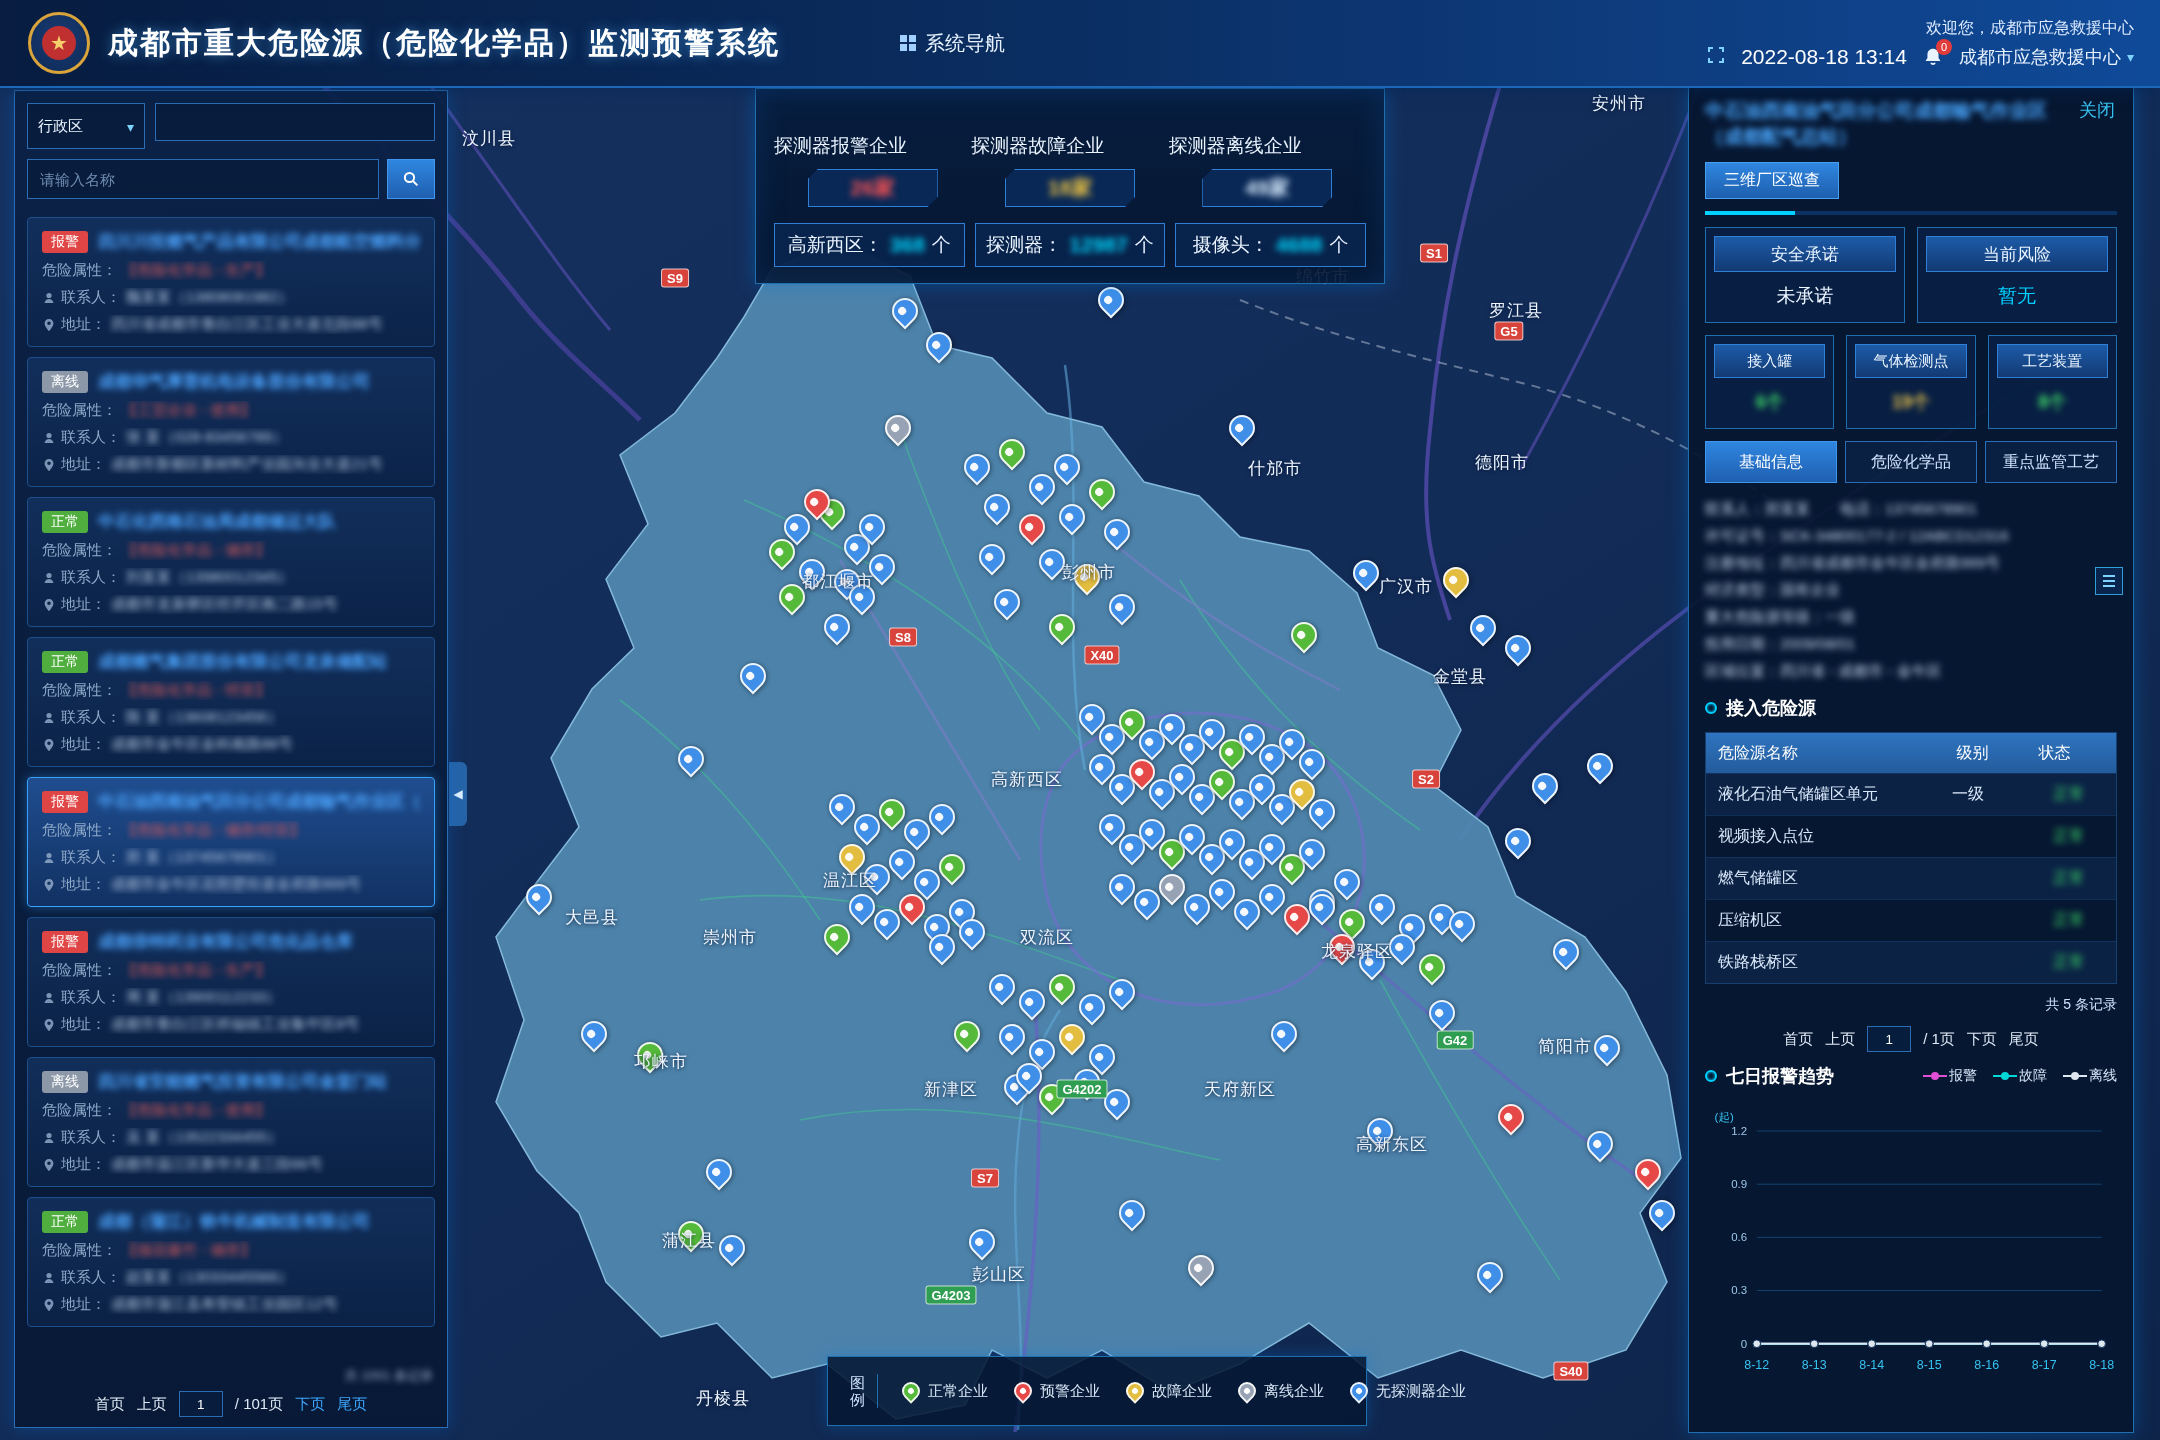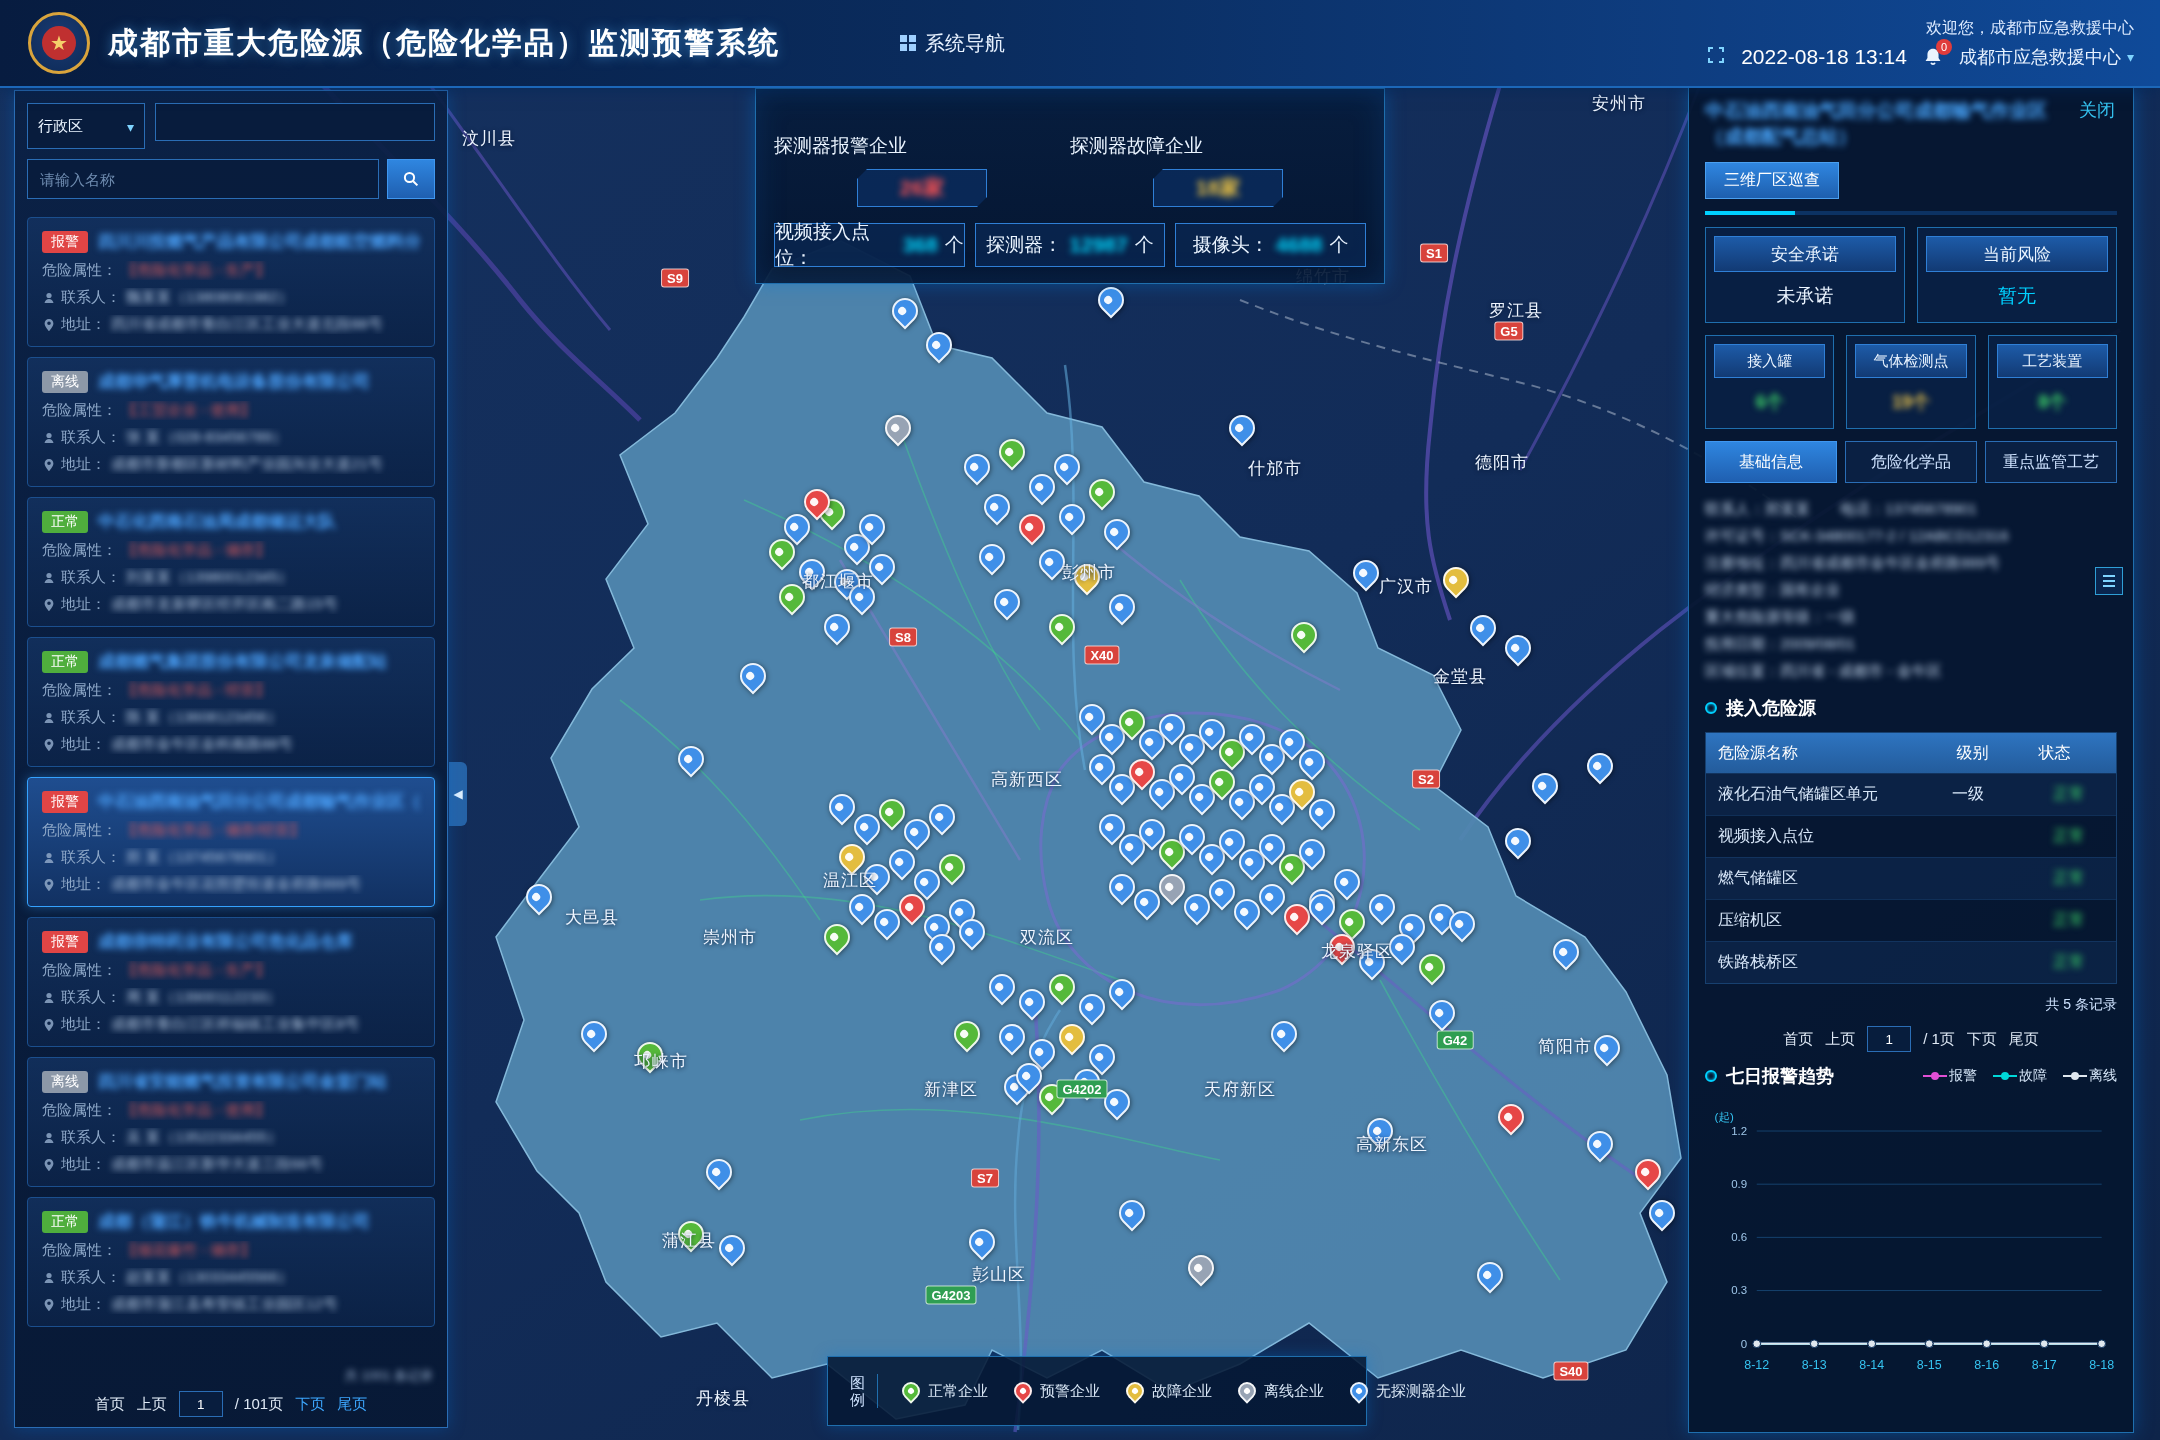--- a/index.html
+++ b/index.html
@@ -653,24 +653,30 @@
       <div class="stat-box">
           <span class="blur" style="color: rgb(255, 82, 82);">26家</span>
         </div>
     </div>
     <div class="stat">
       <div class="stat-label">探测器故障企业</div>
       <div class="stat-box">
           <span class="blur" style="color: rgb(245, 200, 66);">18家</span>
         </div>
     </div>
+    <div class="stat">
+      <div class="stat-label">探测器离线企业</div>
+      <div class="stat-box">
+          <span class="blur" style="color: rgb(217, 236, 255);">49家</span>
+        </div>
+    </div>
   </div>
   <div class="totals-row">
     <div class="total-cell">
-      <span>视频接入点位：</span>
+      <span>高新西区：</span>
       <span class="total-value blur">368</span>
       <span>个</span>
     </div>
     <div class="total-cell">
       <span>探测器：</span>
       <span class="total-value blur">12987</span>
       <span>个</span>
     </div>
     <div class="total-cell">
       <span>摄像头：</span>

